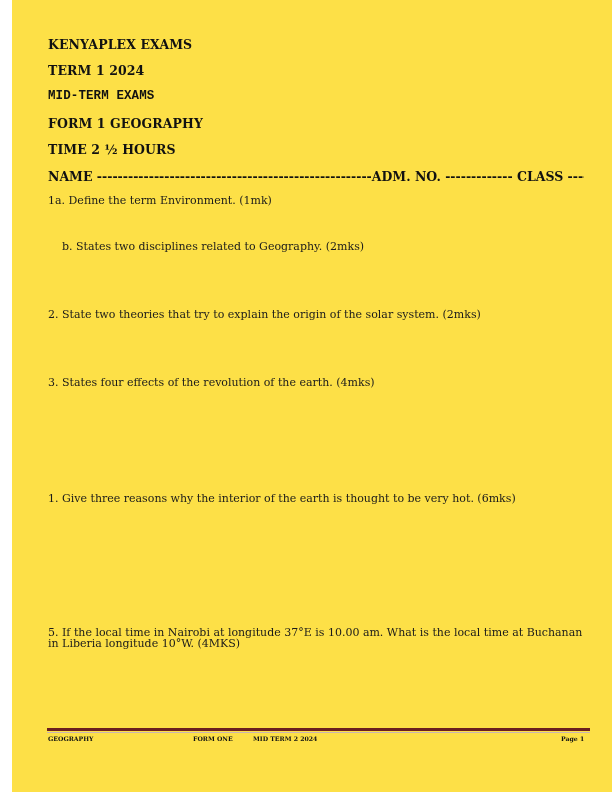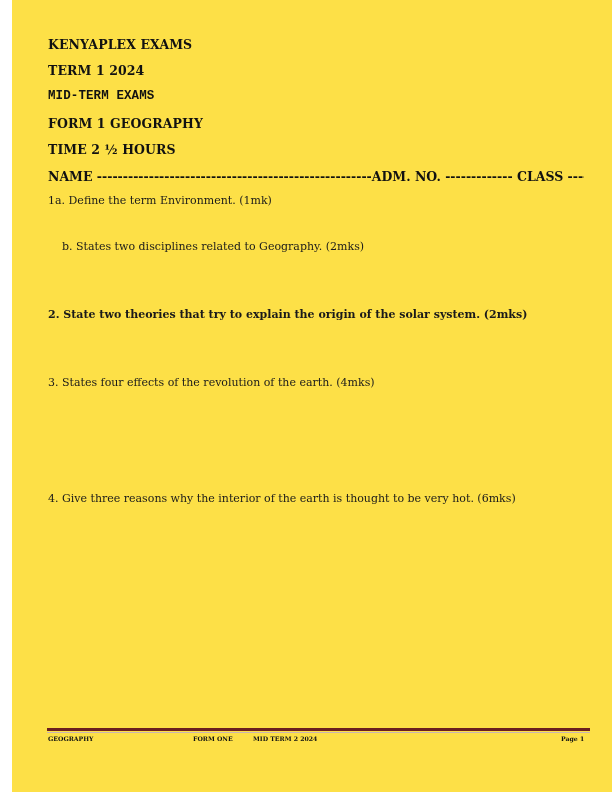--- a/index.html
+++ b/index.html
@@ -97,29 +97,30 @@
   <div class="hdr" style="top:116px;text-align:center;">FORM 1 GEOGRAPHY</div>
   <div class="hdr" style="top:142px;">TIME 2 ½ HOURS</div>
   <div class="name-line">NAME -----------------------------------------------------ADM. NO. ------------- CLASS -----</div>
 
   <div class="q" style="left:36px; top:196px;">1a. Define the term Environment. (1mk)</div>
   <div class="answer-space" style="top:210px; height:28px;"></div>
 
   <div class="q" style="left:50px; top:242px;">b. States two disciplines related to Geography. (2mks)</div>
   <div class="answer-space" style="top:256px; height:50px;"></div>
 
-  <div class="q" style="left:36px; top:310px;font-weight:bold;">2. State two theories that try to explain the origin of the solar system. (2mks)</div>
+  <div class="q" style="left:36px; top:310px;">2. State two theories that try to explain the origin of the solar system. (2mks)</div>
   <div class="answer-space" style="top:324px; height:50px;"></div>
 
   <div class="q" style="left:36px; top:378px;text-align:right;">3. States four effects of the revolution of the earth. (4mks)</div>
   <div class="answer-space" style="top:392px; height:100px;"></div>
 
-  <div class="q" style="left:36px; top:494px;">4. Give three reasons why the interior of the earth is thought to be very hot. (6mks)</div>
+  <div class="q" style="left:36px; top:494px;">1. Give three reasons why the interior of the earth is thought to be very hot. (6mks)</div>
   <div class="answer-space" style="top:508px; height:115px;"></div>
 
+  <div class="q wrap" style="left:36px; top:628px;">5. If the local time in Nairobi at longitude 37°E is 10.00 am. What is the local time at Buchanan in Liberia longitude 10°W. (4MKS)</div>
   <div class="answer-space" style="top:652px; height:70px;"></div>
 
   <div class="footer-bar"></div>
   <div class="footer-thin"></div>
 
   <div class="footer-text" style="left:36px;">GEOGRAPHY</div>
   <div class="footer-text" style="left:181px;">FORM ONE</div>
   <div class="footer-text" style="left:241px;">MID TERM 2 2024</div>
   <div class="footer-text" style="left:549px;">Page 1</div>
 

